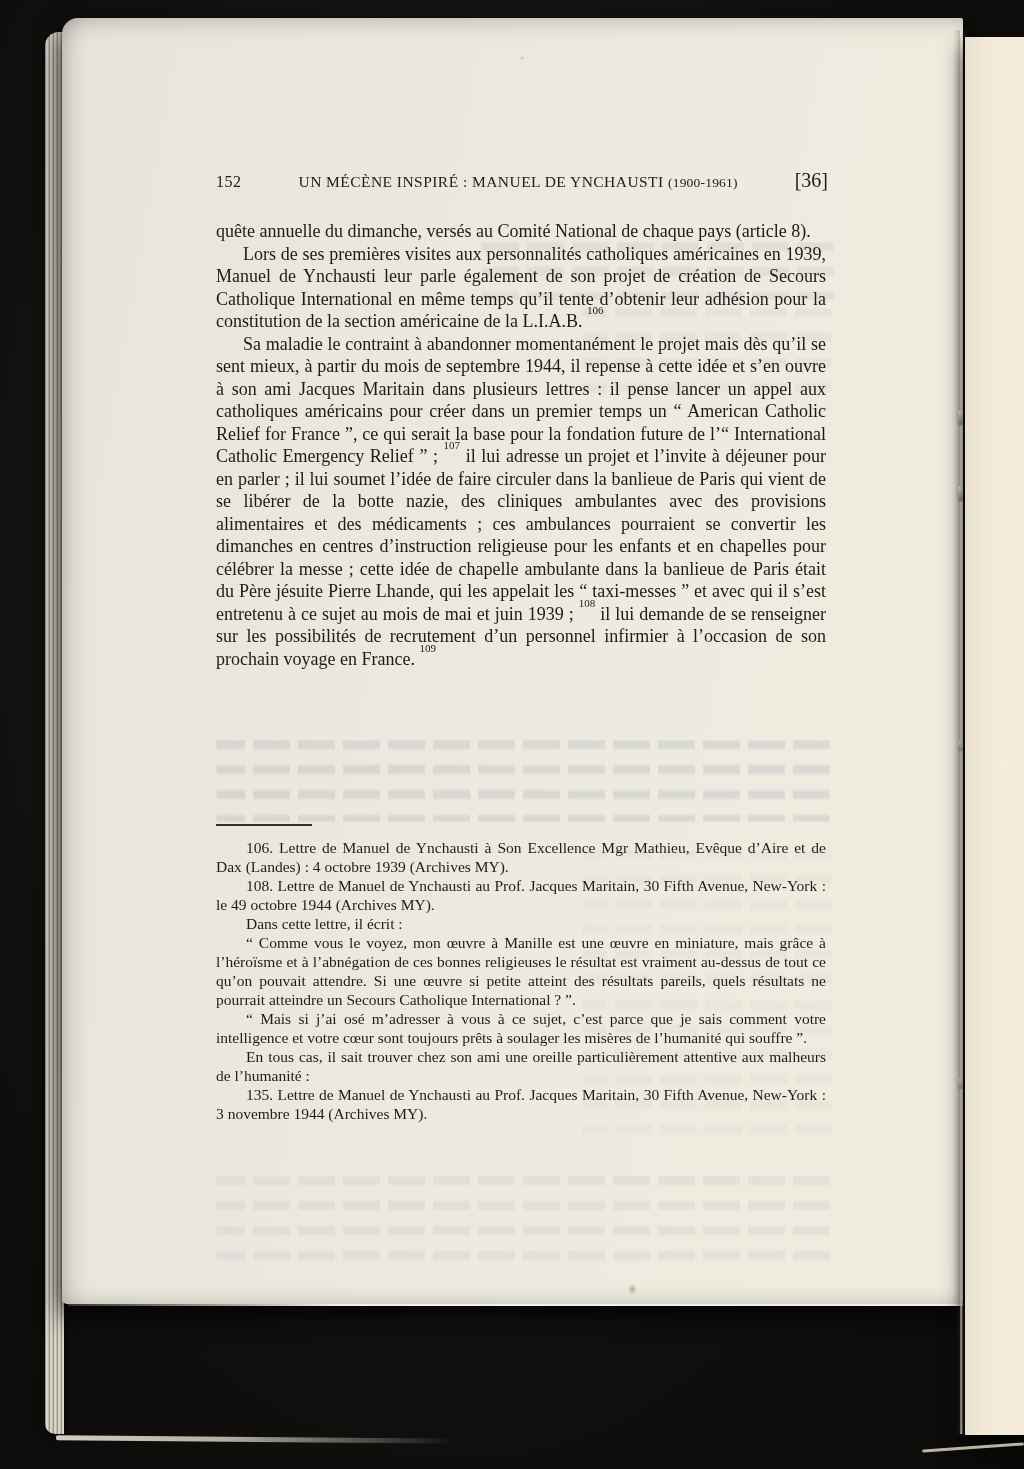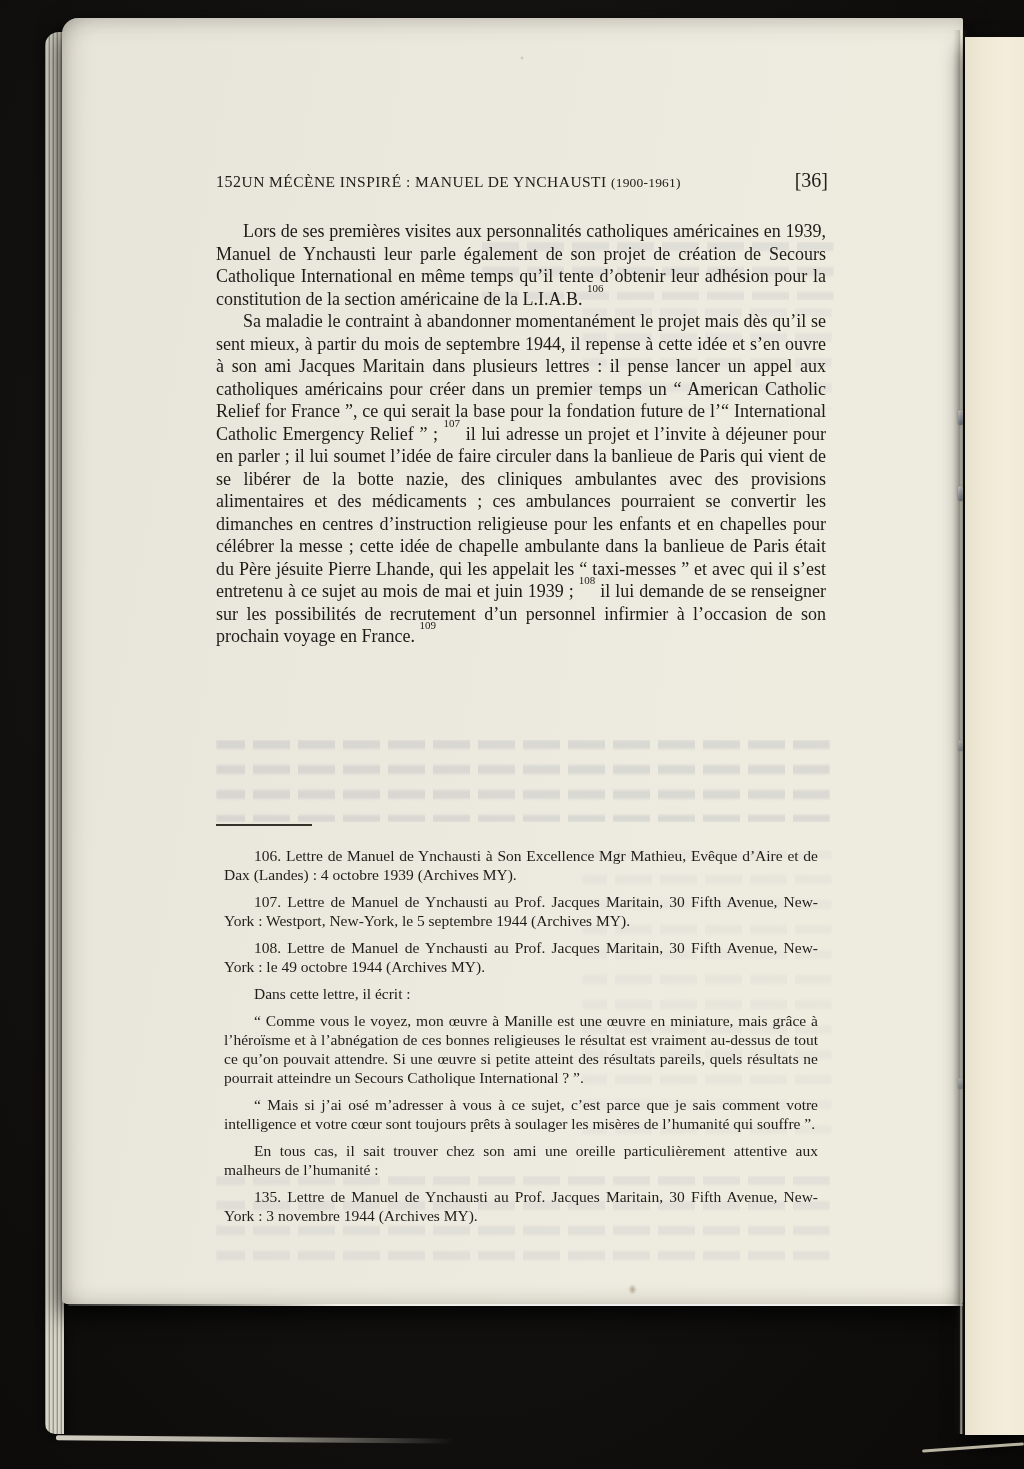--- a/index.html
+++ b/index.html
@@ -36,21 +36,21 @@
     content:""; position:absolute; left:6px; right:0; bottom:-2px; height:2px;
     background:linear-gradient(90deg, rgba(245,243,234,0.2), #f2f0e6 30%, #eef0f2 70%, #f5f3ea);
     border-radius:1px;
   }
 
   .running-header {
     position:absolute; left:154px; top:151px; width:612px;
     display:flex; align-items:baseline; color:#22201b;
   }
   .header-num { font-size:16px; letter-spacing:0.5px; }
-  .header-title { flex:1; text-align:left; font-size:15.5px; letter-spacing:0.45px; white-space:nowrap; }
+  .header-title { flex:1; text-align:center; font-size:15.5px; letter-spacing:0.45px; white-space:nowrap; }
   .header-years { font-size:13.5px; letter-spacing:0.2px; }
   .header-folio { font-size:20px; }
 
   .text-block {
     position:absolute; left:154px; top:202px; width:610px;
     font-size:18px; line-height:22.5px; color:#1d1b17;
     text-align:justify;
   }
   .text-block p { margin:0; }
   p.indent { text-indent:27px; }
@@ -60,21 +60,21 @@
 
   .footnote-rule {
     position:absolute; left:154px; top:806px; width:96px; height:0;
     border-top:2px solid #34312b;
   }
   .footnotes {
     position:absolute; left:154px; top:820px; width:610px;
     font-size:15.5px; line-height:19px; color:#1f1d19;
     text-align:justify;
   }
-  .footnotes p { margin:8px; text-indent:30px; }
+  .footnotes p { margin:0; text-indent:30px; }
 
   
   .ghost {
     position:absolute; pointer-events:none;
     transform:scaleX(-1); filter:blur(1.1px);
     background: repeating-linear-gradient(180deg, rgba(114,122,148,0.18) 0 9px, rgba(114,122,148,0) 9px 25px);
     -webkit-mask-image: repeating-linear-gradient(90deg, #000 0 37px, transparent 37px 45px);
             mask-image: repeating-linear-gradient(90deg, #000 0 37px, transparent 37px 45px);
   }
   .g1 { left:416px; top:224px; width:356px; height:58px; opacity:.55; }
@@ -134,29 +134,29 @@
     <div class="ghost g4"></div>
     <div class="ghost g5"></div>
 
     <div class="running-header">
       <span class="header-num">152</span>
       <span class="header-title"><span>UN MÉCÈNE INSPIRÉ : MANUEL DE YNCHAUSTI</span> <span class="header-years">(1900-1961)</span></span>
       <span class="header-folio">[36]</span>
     </div>
 
     <div class="text-block">
+        <p><span>quête annuelle du dimanche, versés au Comité National de chaque pays (article 8).</span></p>
         <p class="indent"><span>Lors de ses premières visites aux personnalités catholiques améri­caines en 1939, Manuel de Ynchausti leur parle également de son projet de création de Secours Catholique International en même temps qu’il tente d’obtenir leur adhésion pour la constitution de la section américaine de la L.I.A.B. </span><sup>106</sup></p>
         <p class="indent"><span>Sa maladie le contraint à abandonner momentanément le projet mais dès qu’il se sent mieux, à partir du mois de septembre 1944, il repense à cette idée et s’en ouvre à son ami Jacques Maritain dans plusieurs lettres : il pense lancer un appel aux catholiques américains pour créer dans un premier temps un “ American Catholic Relief for France ”, ce qui serait la base pour la fondation future de l’“ International Catholic Emergency Relief ” ; </span><sup>107</sup><span> il lui adresse un projet et l’invite à déjeuner pour en parler ; il lui soumet l’idée de faire circuler dans la banlieue de Paris qui vient de se libérer de la botte nazie, des cliniques ambulantes avec des provisions alimentaires et des médicaments ; ces ambulances pourraient se convertir les dimanches en centres d’instruction religieuse pour les enfants et en chapelles pour célébrer la messe ; cette idée de chapelle ambulante dans la banlieue de Paris était du Père jésuite Pierre Lhande, qui les appelait les “ taxi-messes ” et avec qui il s’est entretenu à ce sujet au mois de mai et juin 1939 ; </span><sup>108</sup><span> il lui demande de se renseigner sur les possibilités de recrute­ment d’un personnel infirmier à l’occasion de son prochain voyage en France. </span><sup>109</sup></p>
       </div>
 
     <div class="footnote-rule"></div>
 
     <div class="footnotes">
         <p class="indent"><span>106. Lettre de Manuel de Ynchausti à Son Excellence Mgr Mathieu, Evêque d’Aire et de Dax (Landes) : 4 octobre 1939 (Archives MY).</span></p>
-        <p class="indent"><span>107. Lettre de Manuel de Ynchausti au Prof. Jacques Maritain, 30 Fifth Avenue, New-York : Westport, New-York, le 5 septembre 1944 (Archives MY).</span></p>
         <p class="indent"><span>108. Lettre de Manuel de Ynchausti au Prof. Jacques Maritain, 30 Fifth Avenue, New-York : le 49 octobre 1944 (Archives MY).</span></p>
         <p class="indent"><span>Dans cette lettre, il écrit :</span></p>
         <p class="indent"><span>“ Comme vous le voyez, mon œuvre à Manille est une œuvre en miniature, mais grâce à l’héroïsme et à l’abnégation de ces bonnes religieuses le résultat est vraiment au-dessus de tout ce qu’on pouvait attendre. Si une œuvre si petite atteint des résultats pareils, quels résultats ne pourrait atteindre un Secours Catholique International ? ”.</span></p>
         <p class="indent"><span>“ Mais si j’ai osé m’adresser à vous à ce sujet, c’est parce que je sais comment votre intelligence et votre cœur sont toujours prêts à soulager les misères de l’hu­manité qui souffre ”.</span></p>
         <p class="indent"><span>En tous cas, il sait trouver chez son ami une oreille particulièrement attentive aux malheurs de l’humanité :</span></p>
         <p class="indent"><span>135. Lettre de Manuel de Ynchausti au Prof. Jacques Maritain, 30 Fifth Avenue, New-York : 3 novembre 1944 (Archives MY).</span></p>
       </div>
 
     <div class="speck speck1"></div>
     <div class="speck speck2"></div>

